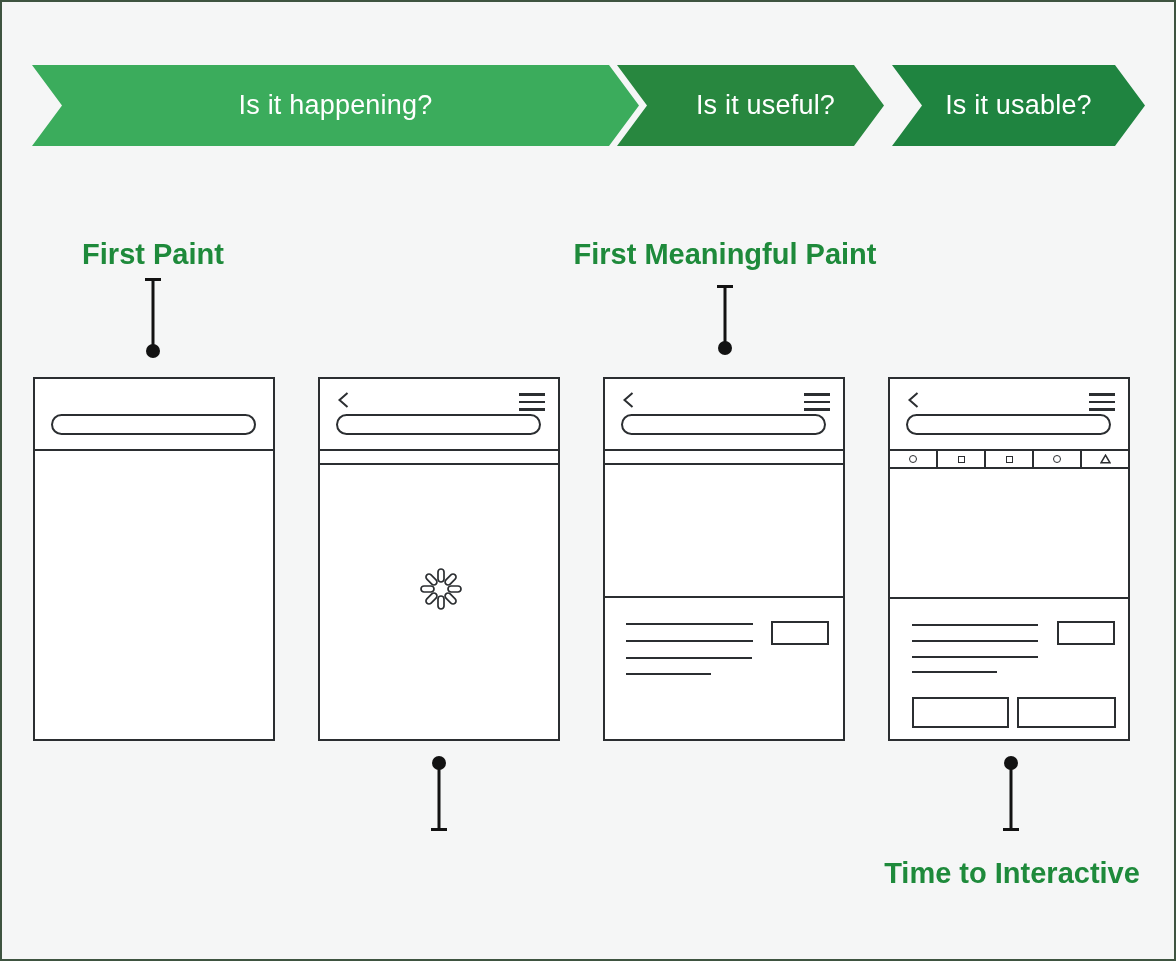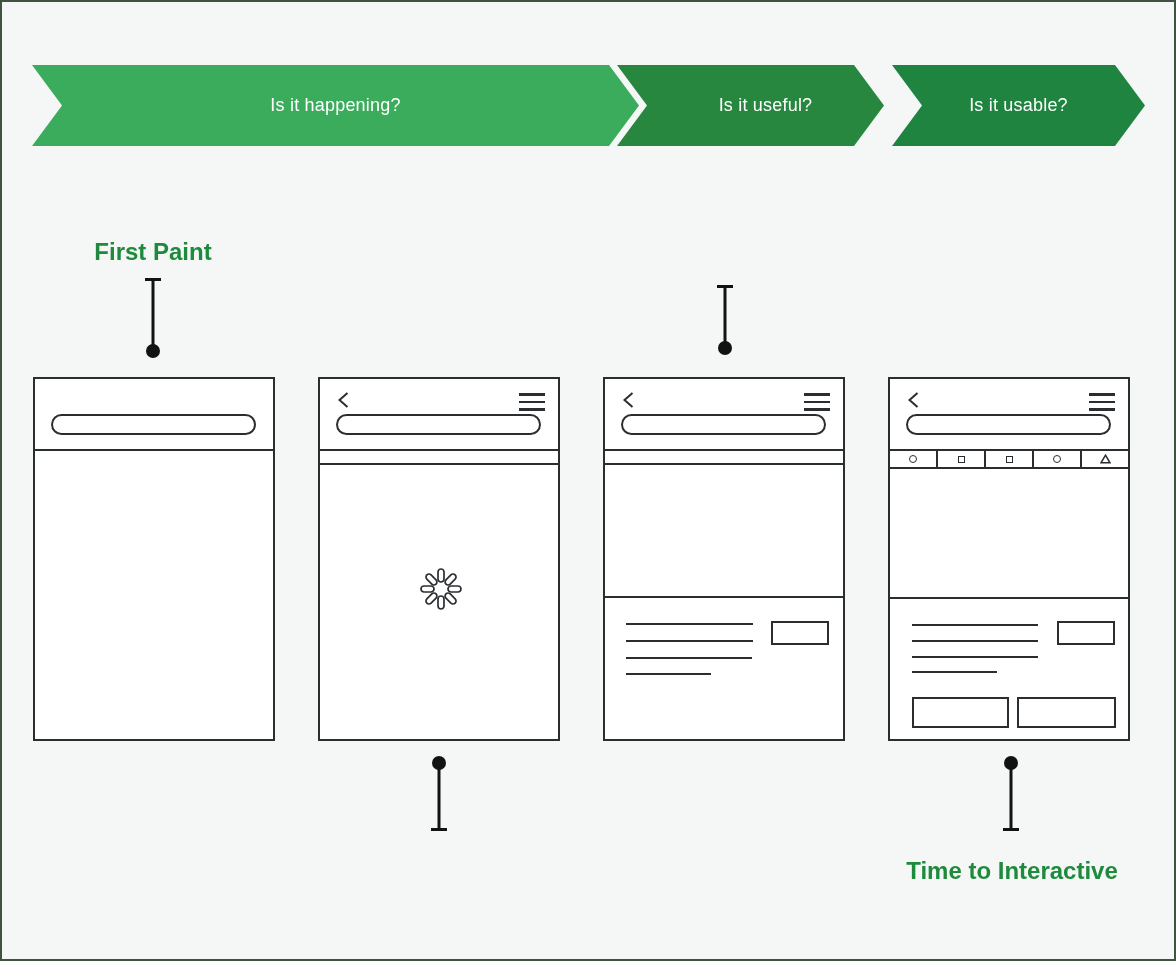--- a/index.html
+++ b/index.html
@@ -5,29 +5,29 @@
   html,body{margin:0;padding:0;background:#e9eaea;}
   .canvas{
     position:relative;width:1176px;height:961px;box-sizing:border-box;
     background:#F5F6F6;border:2px solid #3E5440;overflow:hidden;
     font-family:"Liberation Sans",sans-serif;
   }
   
   .banner-svg{position:absolute;left:30px;top:63px;}
   .stage-label{
     position:absolute;top:63px;height:81px;display:flex;align-items:center;justify-content:center;
-    color:#FFFFFF;font-size:18px;font-weight:500;letter-spacing:.2px;white-space:nowrap;
+    color:#FFFFFF;font-size:27px;font-weight:500;letter-spacing:.2px;white-space:nowrap;
   }
   .stage-label.s1{left:30px;width:607px;}
   .stage-label.s2{left:645px;width:237px;}
   .stage-label.s3{left:890px;width:253px;}
   
   .metric-label{
     position:absolute;transform:translateX(-50%);white-space:nowrap;
-    color:#1E8A3B;font-size:24px;font-weight:700;
+    color:#1E8A3B;font-size:29px;font-weight:700;
   }
   
   .cbar{position:absolute;width:16px;height:3px;background:#121212;transform:translateX(-50%);}
   .cline{position:absolute;width:3px;background:#121212;transform:translateX(-50%);}
   .cdot{position:absolute;width:14px;height:14px;border-radius:50%;background:#121212;transform:translateX(-50%);}
   
   .phone{
     position:absolute;top:375px;width:242px;height:364px;box-sizing:border-box;
     background:#FFFFFF;border:2px solid #2B2E31;
   }
@@ -61,20 +61,21 @@
   <svg class="banner-svg" width="1113" height="81" viewBox="0 0 1113 81">
     <polygon points="0,0 577,0 607,40.5 577,81 0,81 30,40.5" fill="#3BAC5C"></polygon>
     <polygon points="585,0 822,0 852,40.5 822,81 585,81 615,40.5" fill="#28873F"></polygon>
     <polygon points="860,0 1083,0 1113,40.5 1083,81 860,81 890,40.5" fill="#1F8440"></polygon>
   </svg>
   <div class="stage-label s1">Is it happening?</div>
   <div class="stage-label s3">Is it usable?</div>
   <div class="stage-label s2">Is it useful?</div>
 
   <div class="metric-label" style="left:151px;top:236px;">First Paint</div>
+  <div class="metric-label" style="left:723px;top:236px;">First Meaningful Paint</div>
 
   <div class="metric-label" style="left:1010px;top:843px;margin-top:12px;">Time to Interactive</div>
 
   <div class="cbar" style="left:151px;top:276px;"></div>
   <div class="cline" style="left:151px;top:276px;height:72px;"></div>
   <div class="cdot" style="left:151px;top:342px;"></div>
 
   <div class="cbar" style="left:723px;top:283px;"></div>
   <div class="cline" style="left:723px;top:283px;height:62px;"></div>
   <div class="cdot" style="left:723px;top:339px;"></div>

